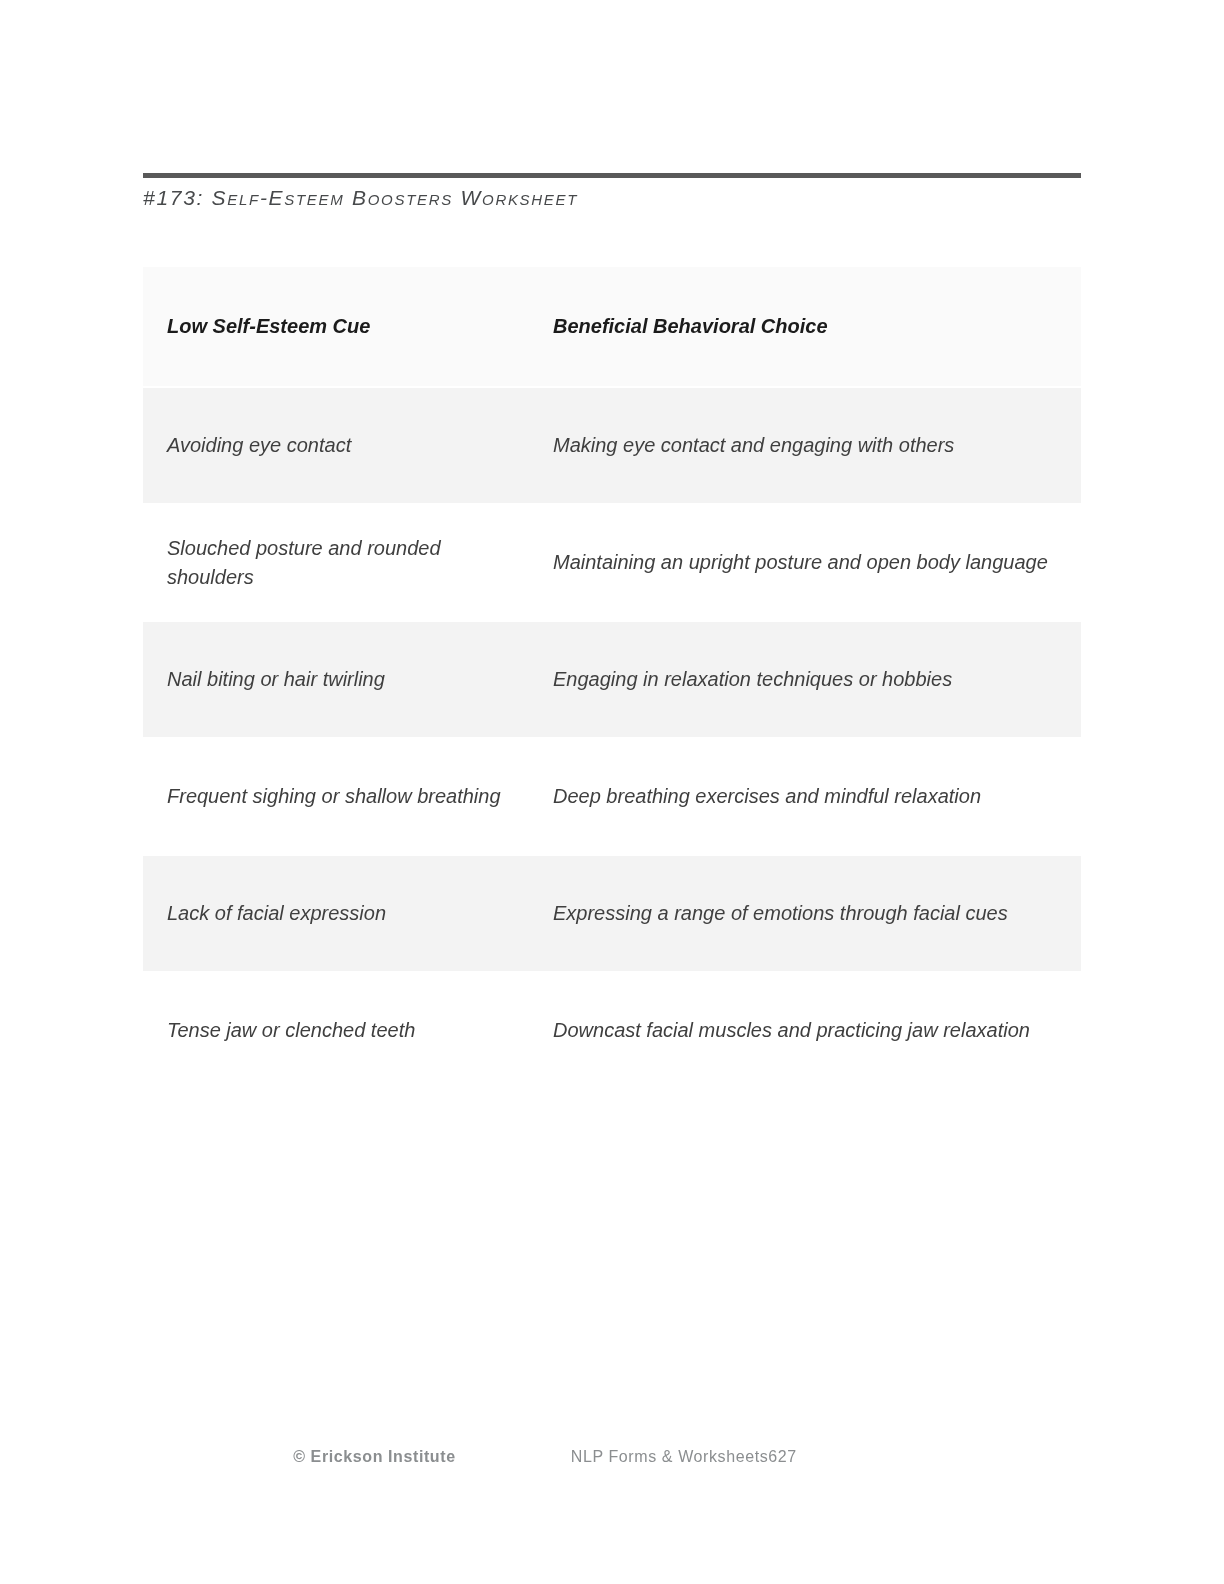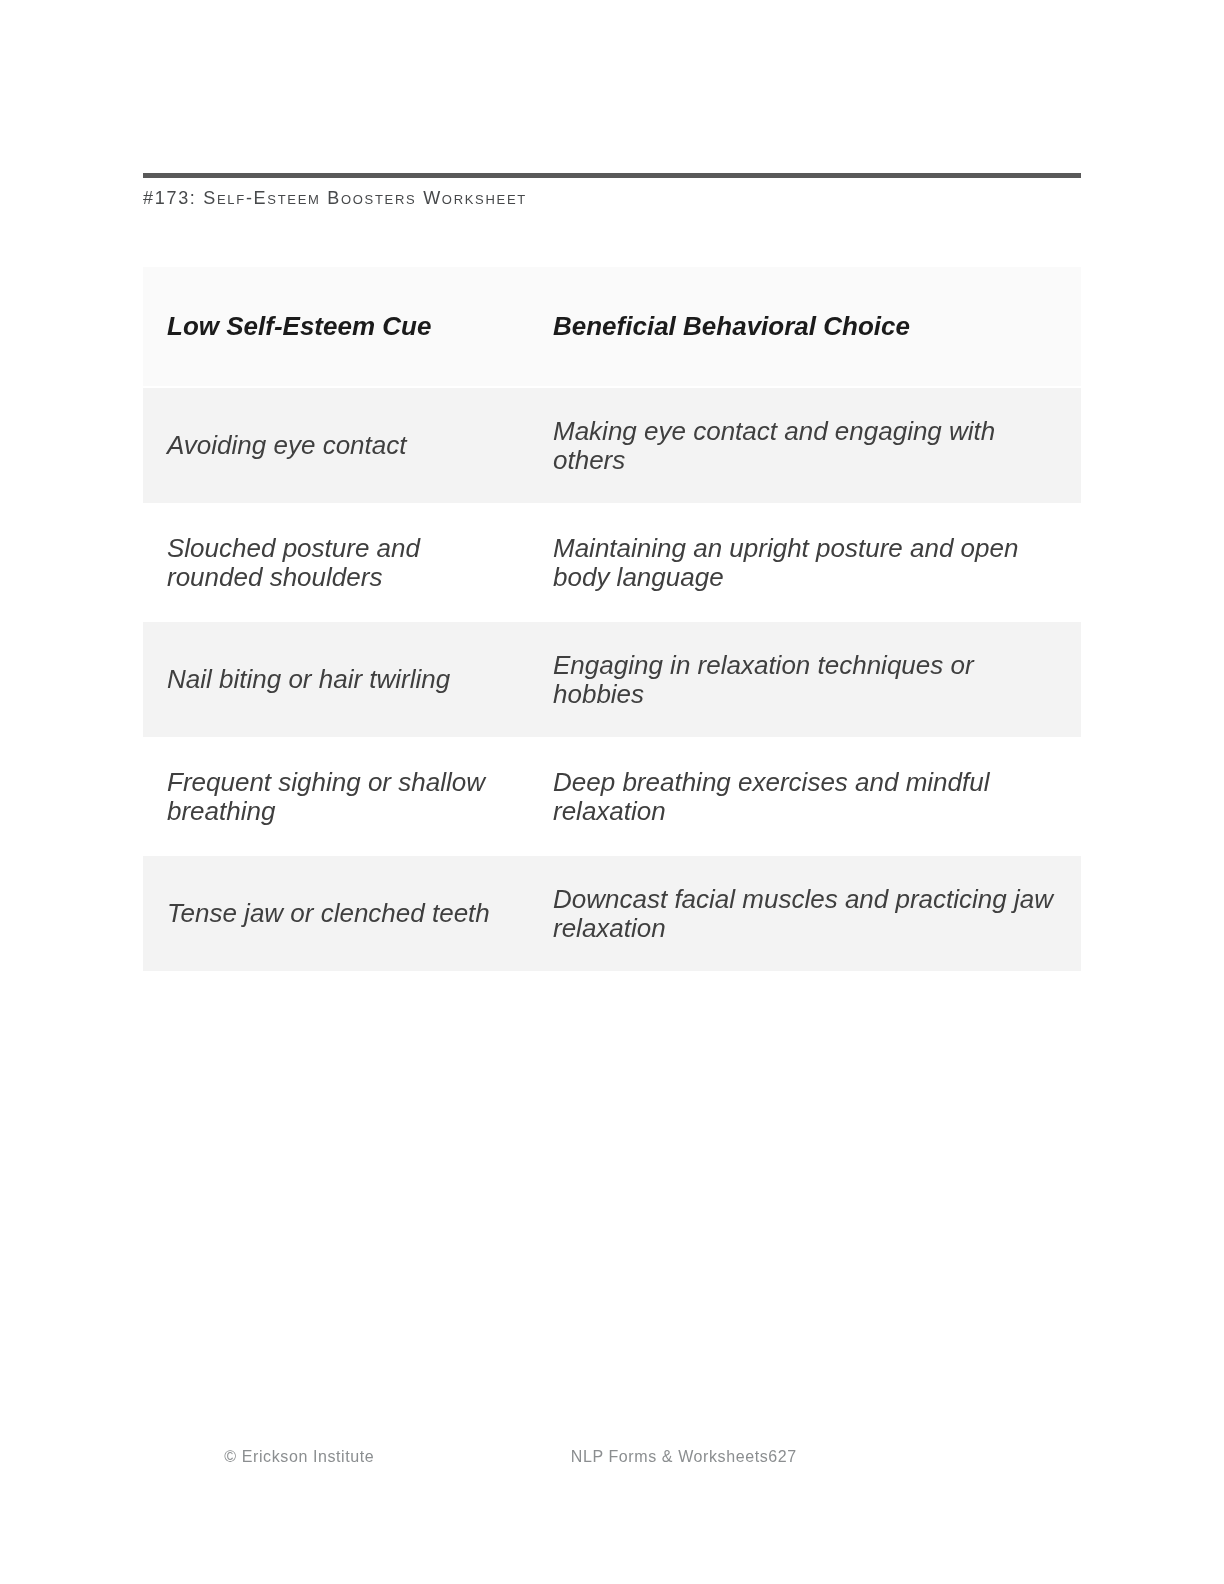--- a/index.html
+++ b/index.html
@@ -19,41 +19,42 @@
     width: 938px;
     margin: 0 auto;
     padding-top: 173px;
   }
   .title-rule {
     height: 5px;
     background: var(--rule, #595959);
   }
   .doc-title {
     margin-top: 8px;
-    font-size: 18px;
+    font-size: 21px;
     line-height: 24px;
     letter-spacing: 1.7px;
     font-variant: small-caps;
     color: var(--title-text, #47494b);
+    font-style: italic;
   }
   table.worksheet {
     width: 100%;
     margin-top: 57px;
     border-collapse: separate;
     border-spacing: 0;
     table-layout: fixed;
   }
   col.c1 { width: 386px; }
   table.worksheet th,
   table.worksheet td {
     text-align: left;
     vertical-align: middle;
     padding: 14px 24px;
     font-style: italic;
-    font-size: 26px;
+    font-size: 20px;
     line-height: 29px;
     word-wrap: break-word;
   }
   table.worksheet thead th {
     height: 91px; 
     background: var(--header-row-bg, #fafafa);
     font-weight: bold;
     color: var(--header-text, #1b1b1b);
   }
   table.worksheet tbody td {
@@ -69,21 +70,21 @@
     position: absolute;
     left: 143px;
     right: 143px;
     top: 1437px;
     display: flex;
     align-items: baseline;
     font-size: 16px;
     letter-spacing: 0.6px;
     color: var(--footer-text, #8b8e90);
   }
-  .footer .f-left   { flex: 1; text-align: center; }
+  .footer .f-left   { flex: 1; text-align: right; font-weight: bold; }
   .footer .f-center { flex: 1; text-align: right; margin-top: 11px; }
   .footer .f-right  { flex: 1; text-align: left; }
 </style>
 </head>
 <body>
 
 <div class="page">
   <div class="content">
 
     <div class="title-rule"></div>
@@ -111,20 +112,24 @@
           </tr>
           <tr>
             <td>Nail biting or hair twirling</td>
             <td>Engaging in relaxation techniques or hobbies</td>
           </tr>
           <tr>
             <td>Frequent sighing or shallow breathing</td>
             <td>Deep breathing exercises and mindful relaxation</td>
           </tr>
           <tr>
+            <td>Lack of facial expression</td>
+            <td>Expressing a range of emotions through facial cues</td>
+          </tr>
+          <tr>
             <td>Tense jaw or clenched teeth</td>
             <td>Downcast facial muscles and practicing jaw relaxation</td>
           </tr>
         </tbody>
     </table>
 
   </div>
 
   <div class="footer">
     <div class="f-left">© Erickson Institute</div>

